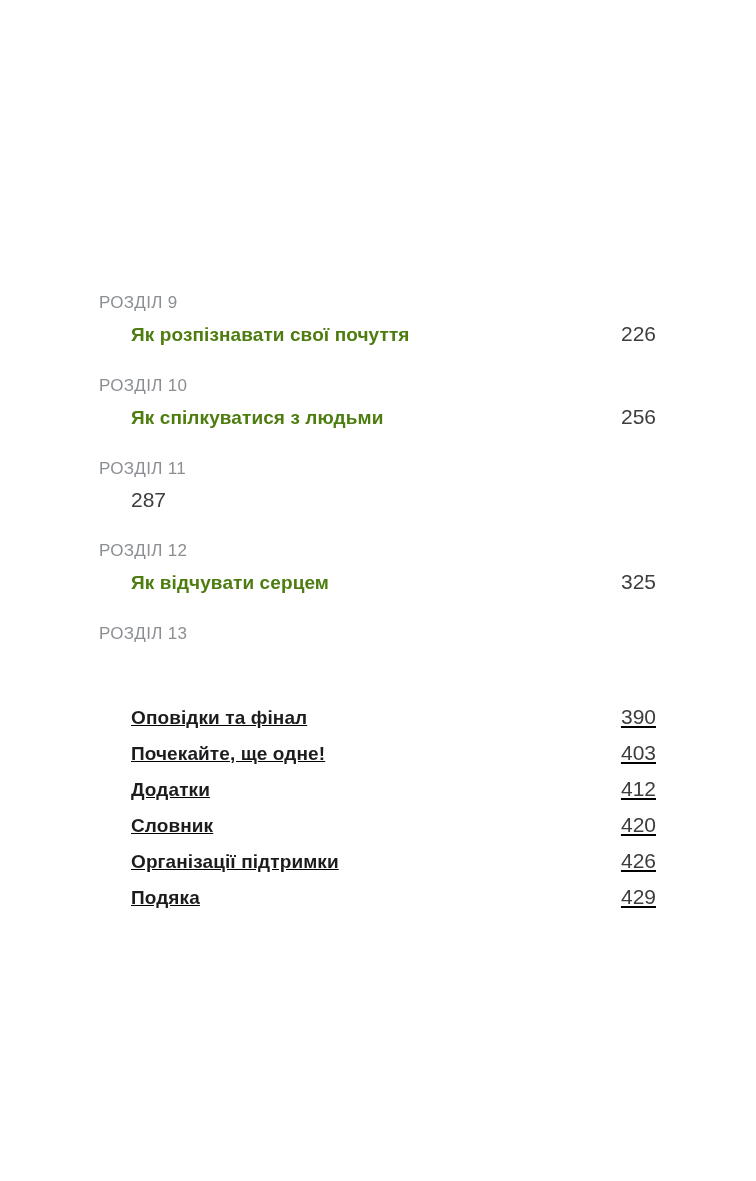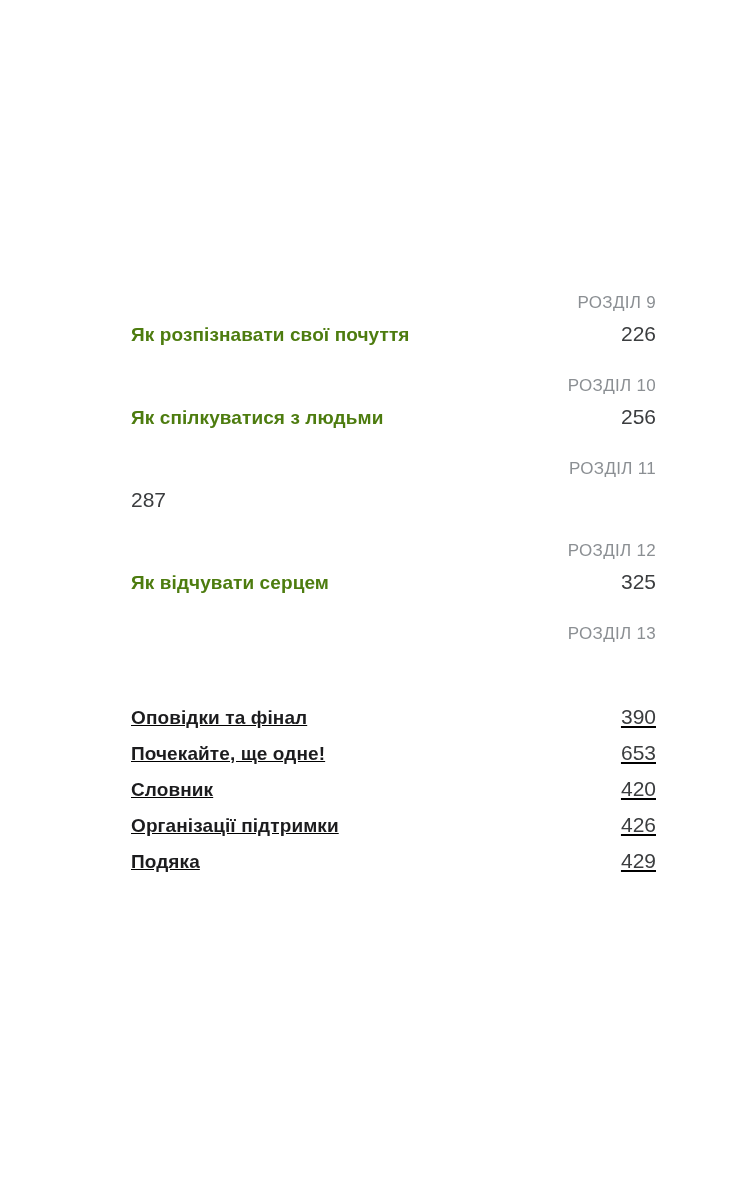--- a/index.html
+++ b/index.html
@@ -8,21 +8,20 @@
     height: 1181px;
     background: #ffffff;
     font-family: "Liberation Sans", "DejaVu Sans", sans-serif;
     overflow: hidden;
   }
   .page {
     position: relative;
     width: 740px;
     height: 1181px;
     background: #ffffff;
-    text-align: right;
   }
   .toc {
     position: absolute;
     left: 99px;
     top: 293px;
     width: 557px;
   }
   .chapter {
     margin-bottom: 29px;
   }
@@ -119,21 +118,25 @@
       <div class="chap-label">РОЗДІЛ 13</div>
     </section>
 
     <div class="back-matter">
       <div class="bm-row">
         <span class="bm-title">Оповідки та фінал</span>
         <span class="bm-page">390</span>
       </div>
       <div class="bm-row">
         <span class="bm-title">Почекайте, ще одне!</span>
-        <span class="bm-page">653</span>
+        <span class="bm-page">403</span>
+      </div>
+      <div class="bm-row">
+        <span class="bm-title">Додатки</span>
+        <span class="bm-page">412</span>
       </div>
       <div class="bm-row">
         <span class="bm-title">Словник</span>
         <span class="bm-page">420</span>
       </div>
       <div class="bm-row">
         <span class="bm-title">Організації підтримки</span>
         <span class="bm-page">426</span>
       </div>
       <div class="bm-row">

